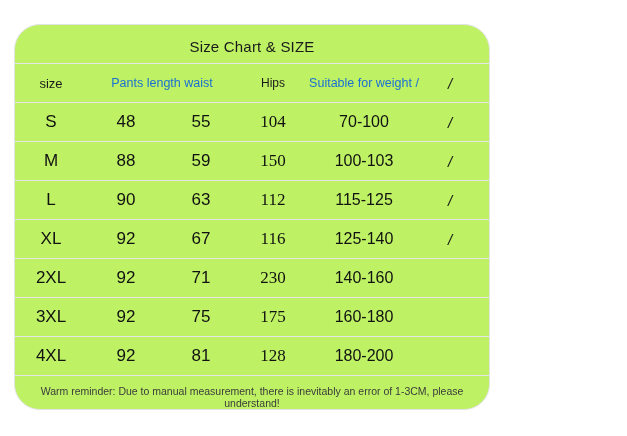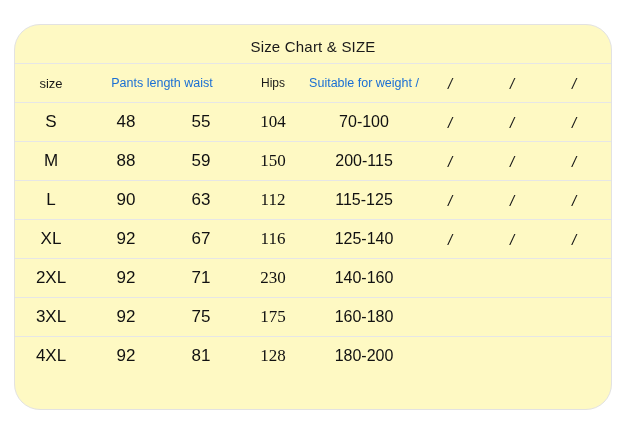--- a/index.html
+++ b/index.html
@@ -11,23 +11,23 @@
     width: 627px;
     height: 436px;
     font-family: "Liberation Sans", sans-serif;
     color: #111111;
     overflow: hidden;
   }
   .card {
     position: absolute;
     left: 14px;
     top: 24px;
-    width: 598px;
+    width: 476px;
     height: 386px;
-    background: #fef9c3;
+    background: #bef264;
     border: 1px solid #e2e2e2;
     border-radius: 26px;
     box-sizing: border-box;
     overflow: hidden;
   }
   .title {
     text-align: center;
     font-size: 15px;
     color: #1a1a1a;
     padding-top: 13px;
@@ -122,21 +122,21 @@
         <td class="cell-slash">/</td>
         <td class="cell-slash">/</td>
         <td class="cell-slash">/</td>
         <td class="cell-slash">/</td>
       </tr>
       <tr>
         <td class="cell-label">M</td>
         <td class="cell-num">88</td>
         <td class="cell-num">59</td>
         <td class="cell-hips">150</td>
-        <td class="cell-weight">200-115</td>
+        <td class="cell-weight">100-103</td>
         <td class="cell-slash">/</td>
         <td class="cell-slash">/</td>
         <td class="cell-slash">/</td>
         <td class="cell-slash">/</td>
       </tr>
       <tr>
         <td class="cell-label">L</td>
         <td class="cell-num">90</td>
         <td class="cell-num">63</td>
         <td class="cell-hips">112</td>
@@ -186,14 +186,15 @@
         <td class="cell-hips">128</td>
         <td class="cell-weight">180-200</td>
         <td class="cell-slash"></td>
         <td class="cell-slash"></td>
         <td class="cell-slash"></td>
         <td class="cell-slash"></td>
       </tr>
     </tbody>
   </table>
 
+  <div class="footer">Warm reminder: Due to manual measurement, there is inevitably an error of 1-3CM, please understand!</div>
 
 </div>
 
 </body></html>

